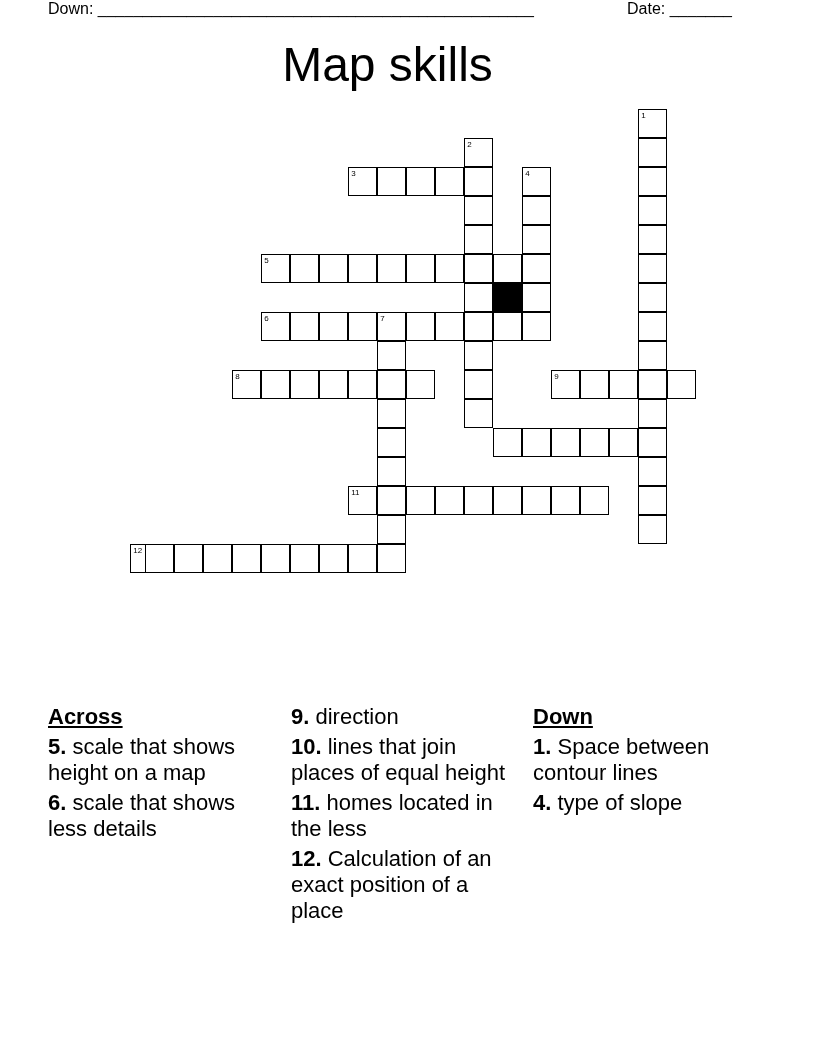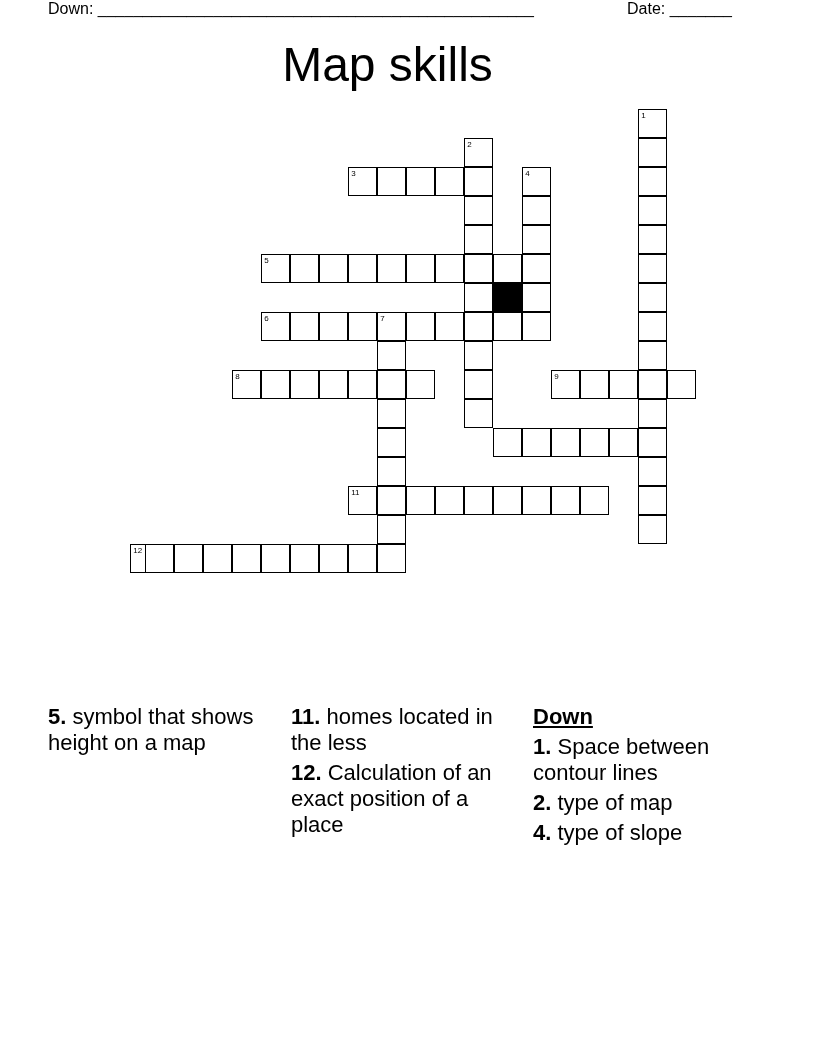--- a/index.html
+++ b/index.html
@@ -141,26 +141,29 @@
     <div class="cell" style="left: 204px; top: 545px;"></div>
     <div class="cell" style="left: 233px; top: 545px;"></div>
     <div class="cell" style="left: 262px; top: 545px;"></div>
     <div class="cell" style="left: 291px; top: 545px;"></div>
     <div class="cell" style="left: 320px; top: 545px;"></div>
     <div class="cell" style="left: 349px; top: 545px;"></div>
     <div class="cell block" style="left: 494px; top: 284px;"></div>
   </div>
 
 <div class="clues col-a">
-  <div class="clue"><b>5.</b> <span>symbol that shows height on a map</span></div>
+  <h3>Across</h3>
+  <div class="clue"><b>5.</b> <span>scale that shows height on a map</span></div>
+  <div class="clue"><b>6.</b> <span>scale that shows less details</span></div>
 </div>
 
 <div class="clues col-b">
+  <div class="clue"><b>9.</b> <span>direction</span></div>
+  <div class="clue"><b>10.</b> <span>lines that join places of equal height</span></div>
   <div class="clue"><b>11.</b> <span>homes located in the less</span></div>
   <div class="clue"><b>12.</b> <span>Calculation of an exact position of a place</span></div>
 </div>
 
 <div class="clues col-c">
   <h3>Down</h3>
   <div class="clue"><b>1.</b> <span>Space between contour lines</span></div>
-  <div class="clue"><b>2.</b> <span>type of map</span></div>
   <div class="clue"><b>4.</b> <span>type of slope</span></div>
 </div>
 
 </body></html>

